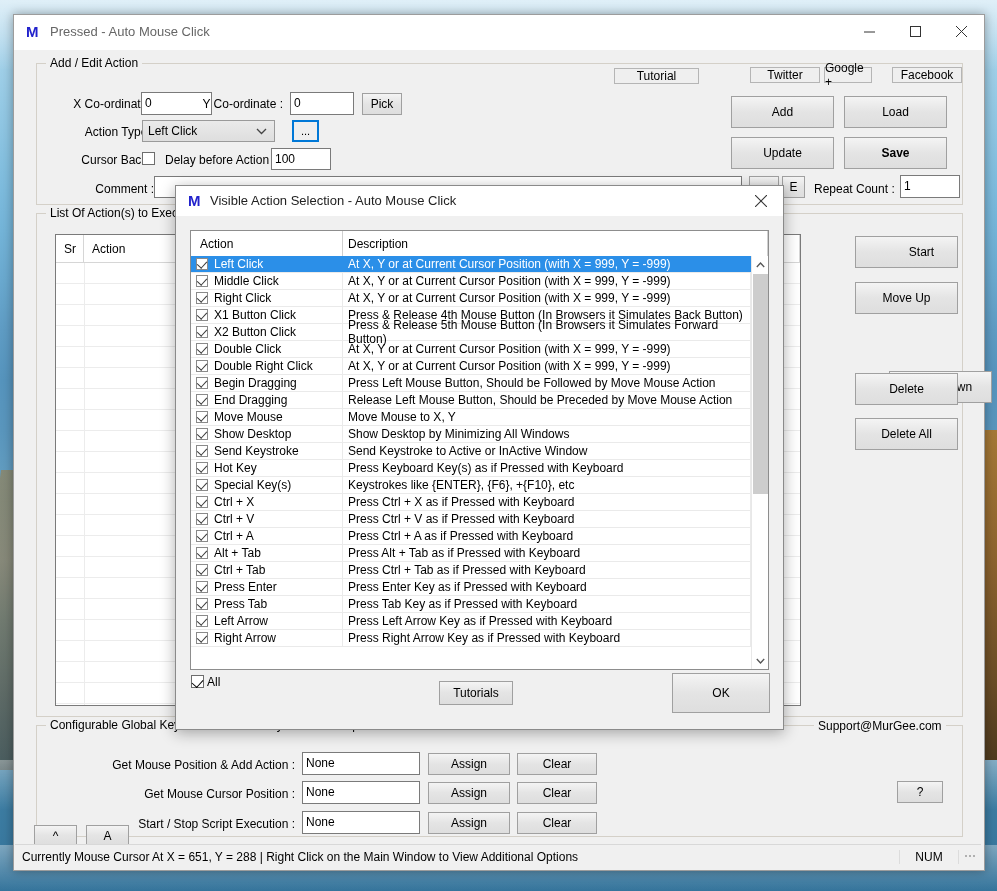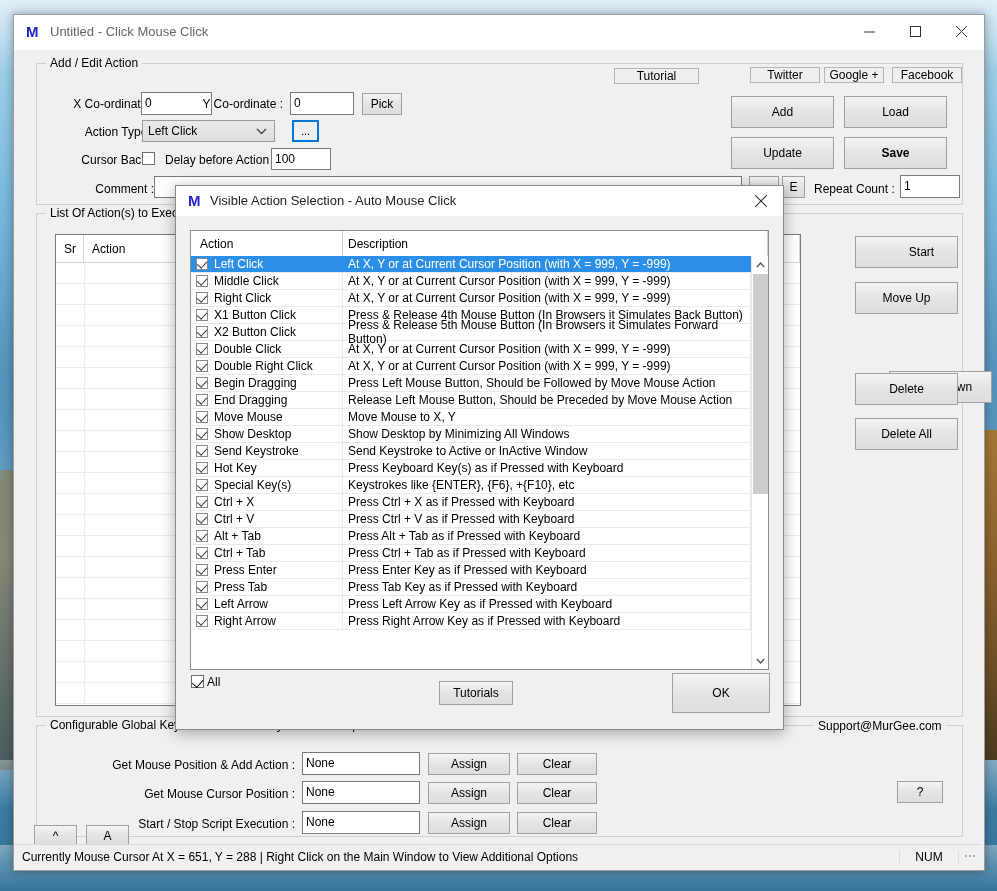--- a/index.html
+++ b/index.html
@@ -260,21 +260,21 @@
   <div class="cliff" style="left:-20px; top:470px; width:150px; height:300px; transform:skewX(-8deg); opacity:.5;"></div>
   <div class="cliff" style="left:930px; top:430px; width:120px; height:330px; transform:skewX(6deg);"></div>
   <div class="seafoam" style="top:760px; height:50px;"></div>
   <div class="seafoam" style="top:845px; height:46px;"></div>
 </div>
 
 <div id="mainwin">
 
   <div id="titlebar">
     <div class="tb-icon">M</div>
-    <div class="tb-title">Untitled - Click Mouse Click</div>
+    <div class="tb-title">Pressed - Auto Mouse Click</div>
     <div class="tb-btn" id="tb-min">
       <svg width="11" height="11" viewBox="0 0 11 11">
           <line x1="0" y1="6" x2="11" y2="6" stroke="#333" stroke-width="1"></line>
         </svg>
     </div>
     <div class="tb-btn" id="tb-max">
       <svg width="11" height="11" viewBox="0 0 11 11">
           <rect x="0.5" y="0.5" width="10" height="10" fill="none" stroke="#333" stroke-width="1"></rect>
         </svg>
     </div>
@@ -317,21 +317,21 @@
 
   <div class="lbl right" style="left:48px; top:167px; width:92px;">Comment :</div>
   <div class="tbox" style="left:140px; top:161px; width:588px; height:22px;" title="Comment :"></div>
   <div class="btn" style="left:735px; top:161px; width:30px; height:22px;"></div>
   <div class="btn" style="left:768px; top:161px; width:23px; height:22px;">E</div>
   <div class="lbl" style="left:800px; top:167px;">Repeat Count :</div>
   <div class="tbox" style="left:886px; top:160px; width:60px; height:23px;">1</div>
 
   <div class="linkbtn" style="left:600px; top:53px; width:85px; height:16px;">Tutorial</div>
   <div class="linkbtn" style="left:736px; top:52px; width:70px; height:16px;">Twitter</div>
-  <div class="linkbtn" style="left:810px; top:52px; width:60px; height:16px;">Google +</div>
+  <div class="linkbtn" style="left:810px; top:52px; width:48px; height:16px;">Google +</div>
   <div class="linkbtn" style="left:878px; top:52px; width:70px; height:16px;">Facebook</div>
 
   <div class="btn" style="left:717px; top:81px; width:103px; height:32px;">Add</div>
   <div class="btn" style="left:830px; top:81px; width:103px; height:32px;">Load</div>
   <div class="btn" style="left:717px; top:122px; width:103px; height:32px;">Update</div>
   <div class="btn" style="left:830px; top:122px; width:103px; height:32px;font-weight:bold;">Save</div>
 
   <div class="group" style="left:22px; top:198px; width:925px; height:502px;">
     <div class="legend">List Of Action(s) to Execute</div>
   </div>
@@ -601,20 +601,27 @@
             <div class="lrow">
               <div class="rc1">
                 <span class="rowcbx"></span>
                 <span>Ctrl + V</span>
               </div>
               <div class="rc2">Press Ctrl + V as if Pressed with Keyboard</div>
             </div>
             <div class="lrow">
               <div class="rc1">
                 <span class="rowcbx"></span>
+                <span>Ctrl + A</span>
+              </div>
+              <div class="rc2">Press Ctrl + A as if Pressed with Keyboard</div>
+            </div>
+            <div class="lrow">
+              <div class="rc1">
+                <span class="rowcbx"></span>
                 <span>Alt + Tab</span>
               </div>
               <div class="rc2">Press Alt + Tab as if Pressed with Keyboard</div>
             </div>
             <div class="lrow">
               <div class="rc1">
                 <span class="rowcbx"></span>
                 <span>Ctrl + Tab</span>
               </div>
               <div class="rc2">Press Ctrl + Tab as if Pressed with Keyboard</div>

